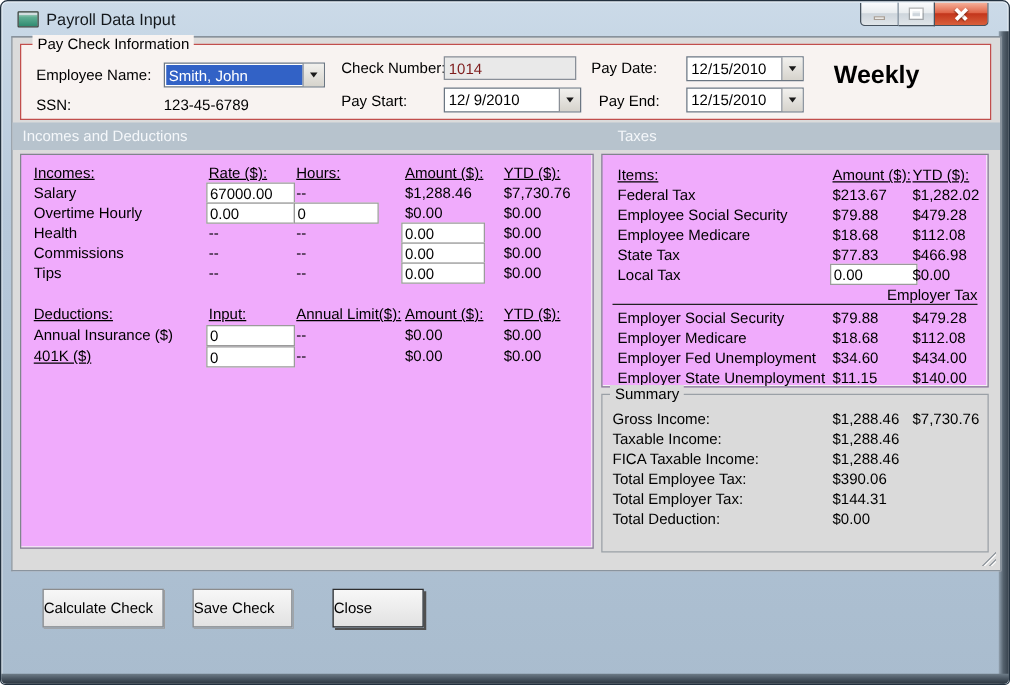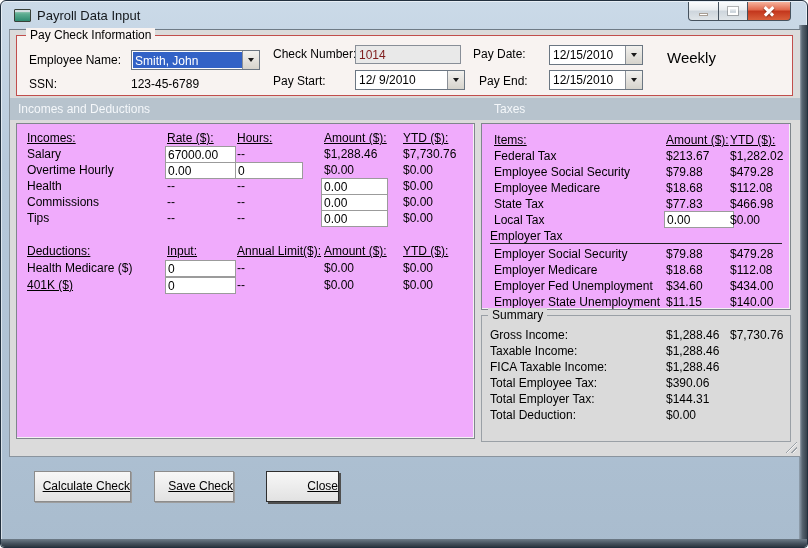--- a/index.html
+++ b/index.html
@@ -54,21 +54,21 @@
   .lbl { position:absolute; white-space:nowrap; }
 
   .tb { position:absolute; border:1px solid #898F98; background:#E9E9E9;
     font:12px "Liberation Sans", sans-serif; padding:1px 3px; color:#7f1d1d; }
   .combo { position:absolute; height:20px; border:1px solid #6B7682; background:#fff; display:flex; }
   .combo .txt { flex:1; padding:2px 0 0 3px; overflow:hidden; white-space:nowrap; }
   .combo .btn { width:17px; border-left:1px solid #8A8F96;
     background:linear-gradient(180deg,#F2F1EE,#D6D3CC); display:flex; align-items:center; justify-content:center; }
   .combo .arr { width:0; height:0; border-left:3.5px solid transparent; border-right:3.5px solid transparent; border-top:4px solid #1A1A1A; }
   .combo.selected .txt { background:#3262C6; color:#fff; margin:1px 0 1px 1px; padding-left:2px; }
-  .weekly { position:absolute; font-weight:normal; font-size:15px; white-space:nowrap; }
+  .weekly { position:absolute; font-weight:bold; font-size:20px; white-space:nowrap; }
 
   
   .section-bar { position:absolute; left:0; top:68px; width:790px; height:22px; background:#B7C3CD; }
   .section-bar span { position:absolute; top:4px; color:#F4F7FA; }
 
   
   .panel { position:absolute; background:#f0abfc; border:1px solid #7F868C;
     box-shadow: inset -1px -1px 0 #F2F2F2; }
   .gbox  { position:absolute; background:#DADADA; border:1px solid #9AA0A6; }
   .r { position:absolute; left:0; right:0; height:16px; line-height:16px; }
@@ -76,28 +76,28 @@
   .u { text-decoration:underline; }
 
   .c1{left:10px} .c2{left:150px} .c3{left:220px} .c4{left:307px} .c5{left:386px}
   .t1{left:12px} .t2{left:184px} .t3{left:248px}
   .s1{left:8px}  .s2{left:184px} .s3{left:248px}
 
   .inp { position:absolute; height:17px; border:1px solid #9B9B9B; background:#FFFFFF;
     font:12px "Liberation Sans", sans-serif; padding:0 2px; color:#000; }
 
   .emp-tax-hdr { position:absolute; left:8px; right:8px; top:104px; height:16px;
-    border-bottom:1px solid #222; text-align:left; line-height:16px; }
+    border-bottom:1px solid #222; text-align:right; line-height:16px; }
 
   .sum-legend { position:absolute; left:6px; top:-8px; background:#DADADA; padding:0 4px; }
 
   
   .push-btn { position:absolute; height:31px; background:linear-gradient(180deg,#F7F7F7,#E2E2E2);
     border:1px solid #8C8C8C; box-shadow:1px 1px 0 #9D9D9D;
-    font:12px "Liberation Sans", sans-serif; text-align:right; line-height:29px; cursor:default;text-decoration:underline; }
+    font:12px "Liberation Sans", sans-serif; text-align:left; line-height:29px; cursor:default; }
   .push-btn.default { border:1px solid #2E2E2E; box-shadow:2px 2px 0 #4F4F4F; }
 
   .resize-grip { position:absolute; right:3px; bottom:3px; width:13px; height:13px;
     background:
       linear-gradient(135deg, transparent 0 50%, transparent 50%),
       repeating-linear-gradient(135deg, transparent 0 2px, #9AA0A6 2px 3px, #F4F4F4 3px 4px);
     clip-path: polygon(100% 0, 100% 100%, 0 100%); }
 </style>
 </head>
 <body>
@@ -218,21 +218,21 @@
       </div>
 
       <div class="r" style="top:119px">
         <span class="c1 u">Deductions:</span>
         <span class="c2 u">Input:</span>
         <span class="c3 u">Annual Limit($):</span>
         <span class="c4 u">Amount ($):</span>
         <span class="c5 u">YTD ($):</span>
       </div>
       <div class="r" style="top:136px">
-        <span class="c1">Health Medicare ($)</span>
+        <span class="c1">Annual Insurance ($)</span>
         <input class="inp" style="left: 148px; top: 0px; width: 71px;" value="0">
         <span class="c3">--</span>
         <span class="c4">$0.00</span>
         <span class="c5">$0.00</span>
       </div>
       <div class="r" style="top:153px">
         <span class="c1 u">401K ($)</span>
         <input class="inp" style="left: 148px; top: 0px; width: 71px;" value="0">
         <span class="c3">--</span>
         <span class="c4">$0.00</span>

